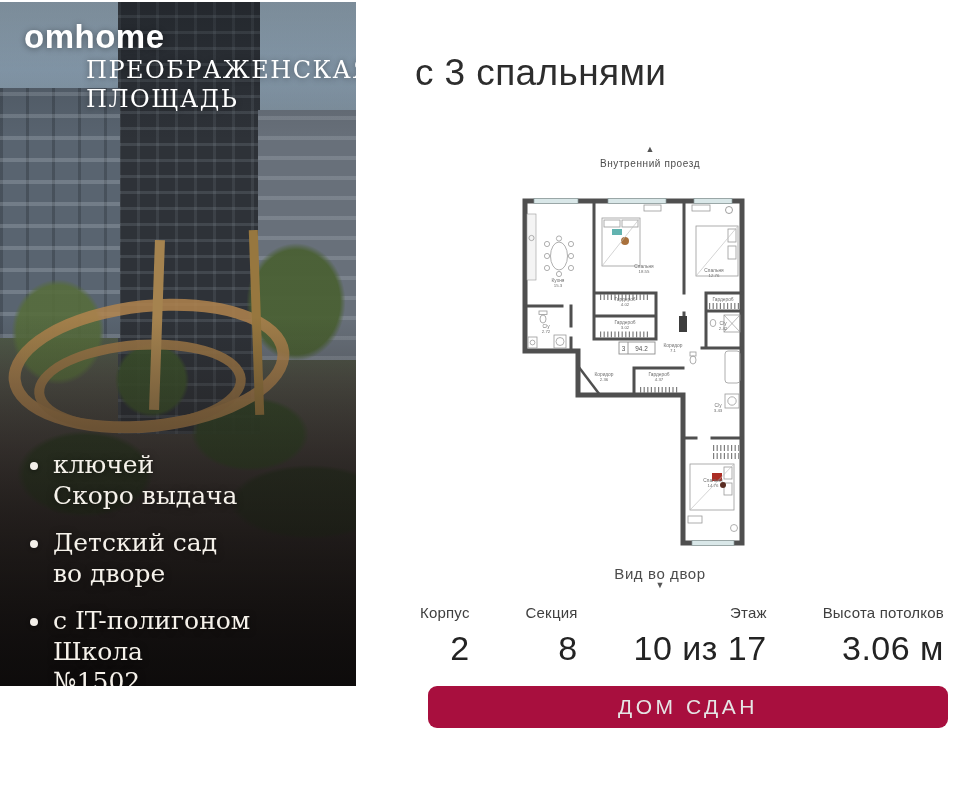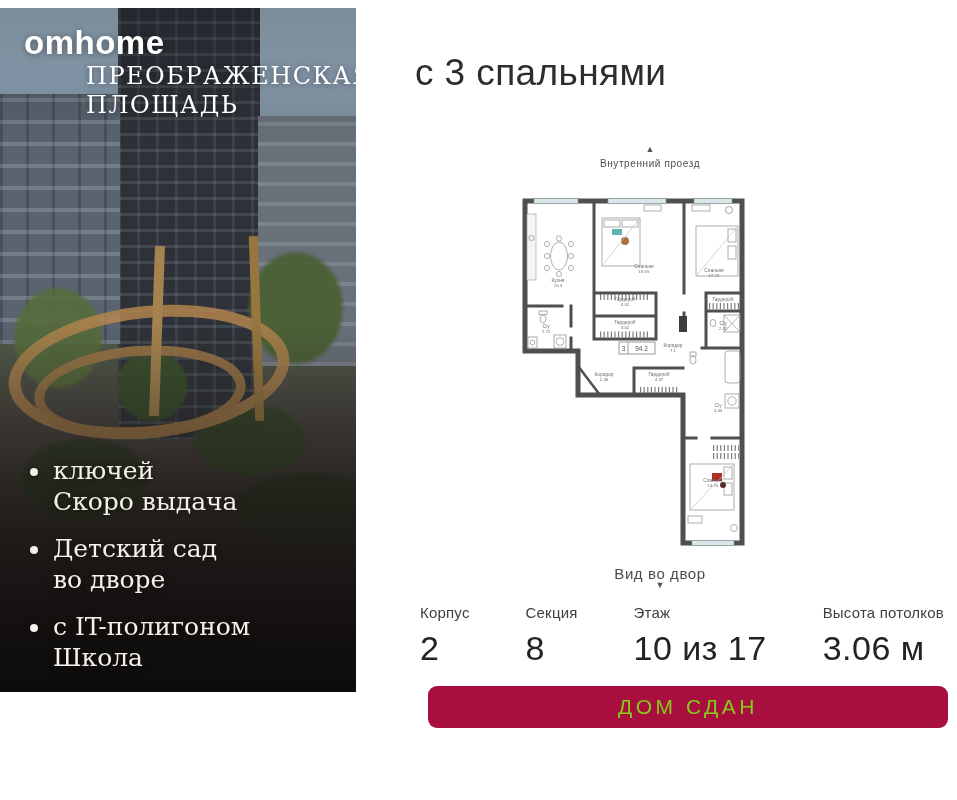--- a/index.html
+++ b/index.html
@@ -1,21 +1,21 @@
 <!DOCTYPE html>
 <html><head>
 <meta charset="utf-8">
 <style>
   * { margin:0; padding:0; box-sizing:border-box; }
   html,body { width:957px; height:800px; }
   body { font-family:"Liberation Sans", sans-serif; background:#ffffff; position:relative; overflow:hidden; }
   .page { position:absolute; inset:0; width:957px; height:800px; background:#fff; }
 
   
-  .photo-panel { position:absolute; left:0; top:8px; width:356px; height:684px; overflow:hidden;
+  .photo-panel { position:absolute; left:0; top:2px; width:356px; height:684px; overflow:hidden;
     background:linear-gradient(180deg,#a7bccc 0%,#93a9bc 10%,#7b8b98 18%,#667381 26%,#5c6a5a 36%,#50604a 46%,#4e4f46 55%,#45403c 65%,#332e2b 78%,#221e1c 90%,#191615 100%); }
   .bldg-tower { position:absolute; left:118px; top:0; width:142px; height:432px; background-color:#2e3238;
     background-image:repeating-linear-gradient(0deg, rgba(200,215,225,0.13) 0 3px, transparent 3px 16px),
                      repeating-linear-gradient(90deg, rgba(200,215,225,0.09) 0 3px, transparent 3px 19px); }
   .bldg-left { position:absolute; left:0; top:86px; width:120px; height:250px; background-color:#596470;
     background-image:repeating-linear-gradient(0deg, rgba(230,238,245,0.18) 0 4px, transparent 4px 22px),
                      repeating-linear-gradient(90deg, rgba(20,25,30,0.25) 0 3px, transparent 3px 26px); }
   .bldg-right { position:absolute; left:258px; top:108px; width:98px; height:250px; background-color:#68707a;
     background-image:repeating-linear-gradient(0deg, rgba(230,238,245,0.15) 0 4px, transparent 4px 20px); }
   .foliage { position:absolute; inset:0; background-image:
@@ -46,26 +46,26 @@
   .apt-area sup { font-size:19px; vertical-align:super; }
 
   .plan-top-label { position:absolute; left:650px; top:158px; transform:translateX(-50%); font-size:10px; color:#4c4c4c; letter-spacing:0.6px; white-space:nowrap; }
   .arrow-up { position:absolute; left:650px; top:144px; transform:translateX(-50%); font-size:9px; color:#555; }
   .plan-bottom-label { position:absolute; left:660px; top:565px; transform:translateX(-50%); font-size:15px; color:#4c4c4c; letter-spacing:0.6px; white-space:nowrap; }
   .arrow-down { position:absolute; left:660px; top:580px; transform:translateX(-50%); font-size:9px; color:#555; }
 
   .floorplan { position:absolute; left:516px; top:198px; width:236px; height:354px; }
 
   .details-row { position:absolute; left:420px; top:604px; width:524px; display:flex; justify-content:space-between; }
-  .detail-col { text-align:left; }
+  .detail-col { text-align:right; }
   .detail-label { font-size:15px; color:#3f3f3f; letter-spacing:0.2px; }
   .detail-value { font-size:34px; color:#232323; margin-top:8px; letter-spacing:0.5px; }
 
   .cta-button { position:absolute; left:428px; top:686px; width:520px; height:42px; border:none; border-radius:9px;
-    background:#a80f3e; color:#84cc16; font-family:"Liberation Sans", sans-serif; font-size:21px; letter-spacing:3.5px; cursor:pointer; }
+    background:#a80f3e; color:#e5e5e5; font-family:"Liberation Sans", sans-serif; font-size:21px; letter-spacing:3.5px; cursor:pointer; }
 </style>
 </head>
 <body>
 
 <div class="page">
 
   <div class="photo-panel">
     <div class="bldg-tower"></div>
     <div class="bldg-left"></div>
     <div class="bldg-right"></div>
@@ -96,20 +96,21 @@
           <div class="feature-text">
             <div>Детский сад</div>
             <div>во дворе</div>
           </div>
         </li>
         <li class="feature-item">
           <span class="bullet-dot"></span>
           <div class="feature-text">
             <div>с IT-полигоном</div>
             <div>Школа</div>
+            <div>№1502</div>
           </div>
         </li>
       </ul>
   </div>
 
   <div class="apt-title">
     <div>с 3 спальнями</div>
   </div>
 
 

